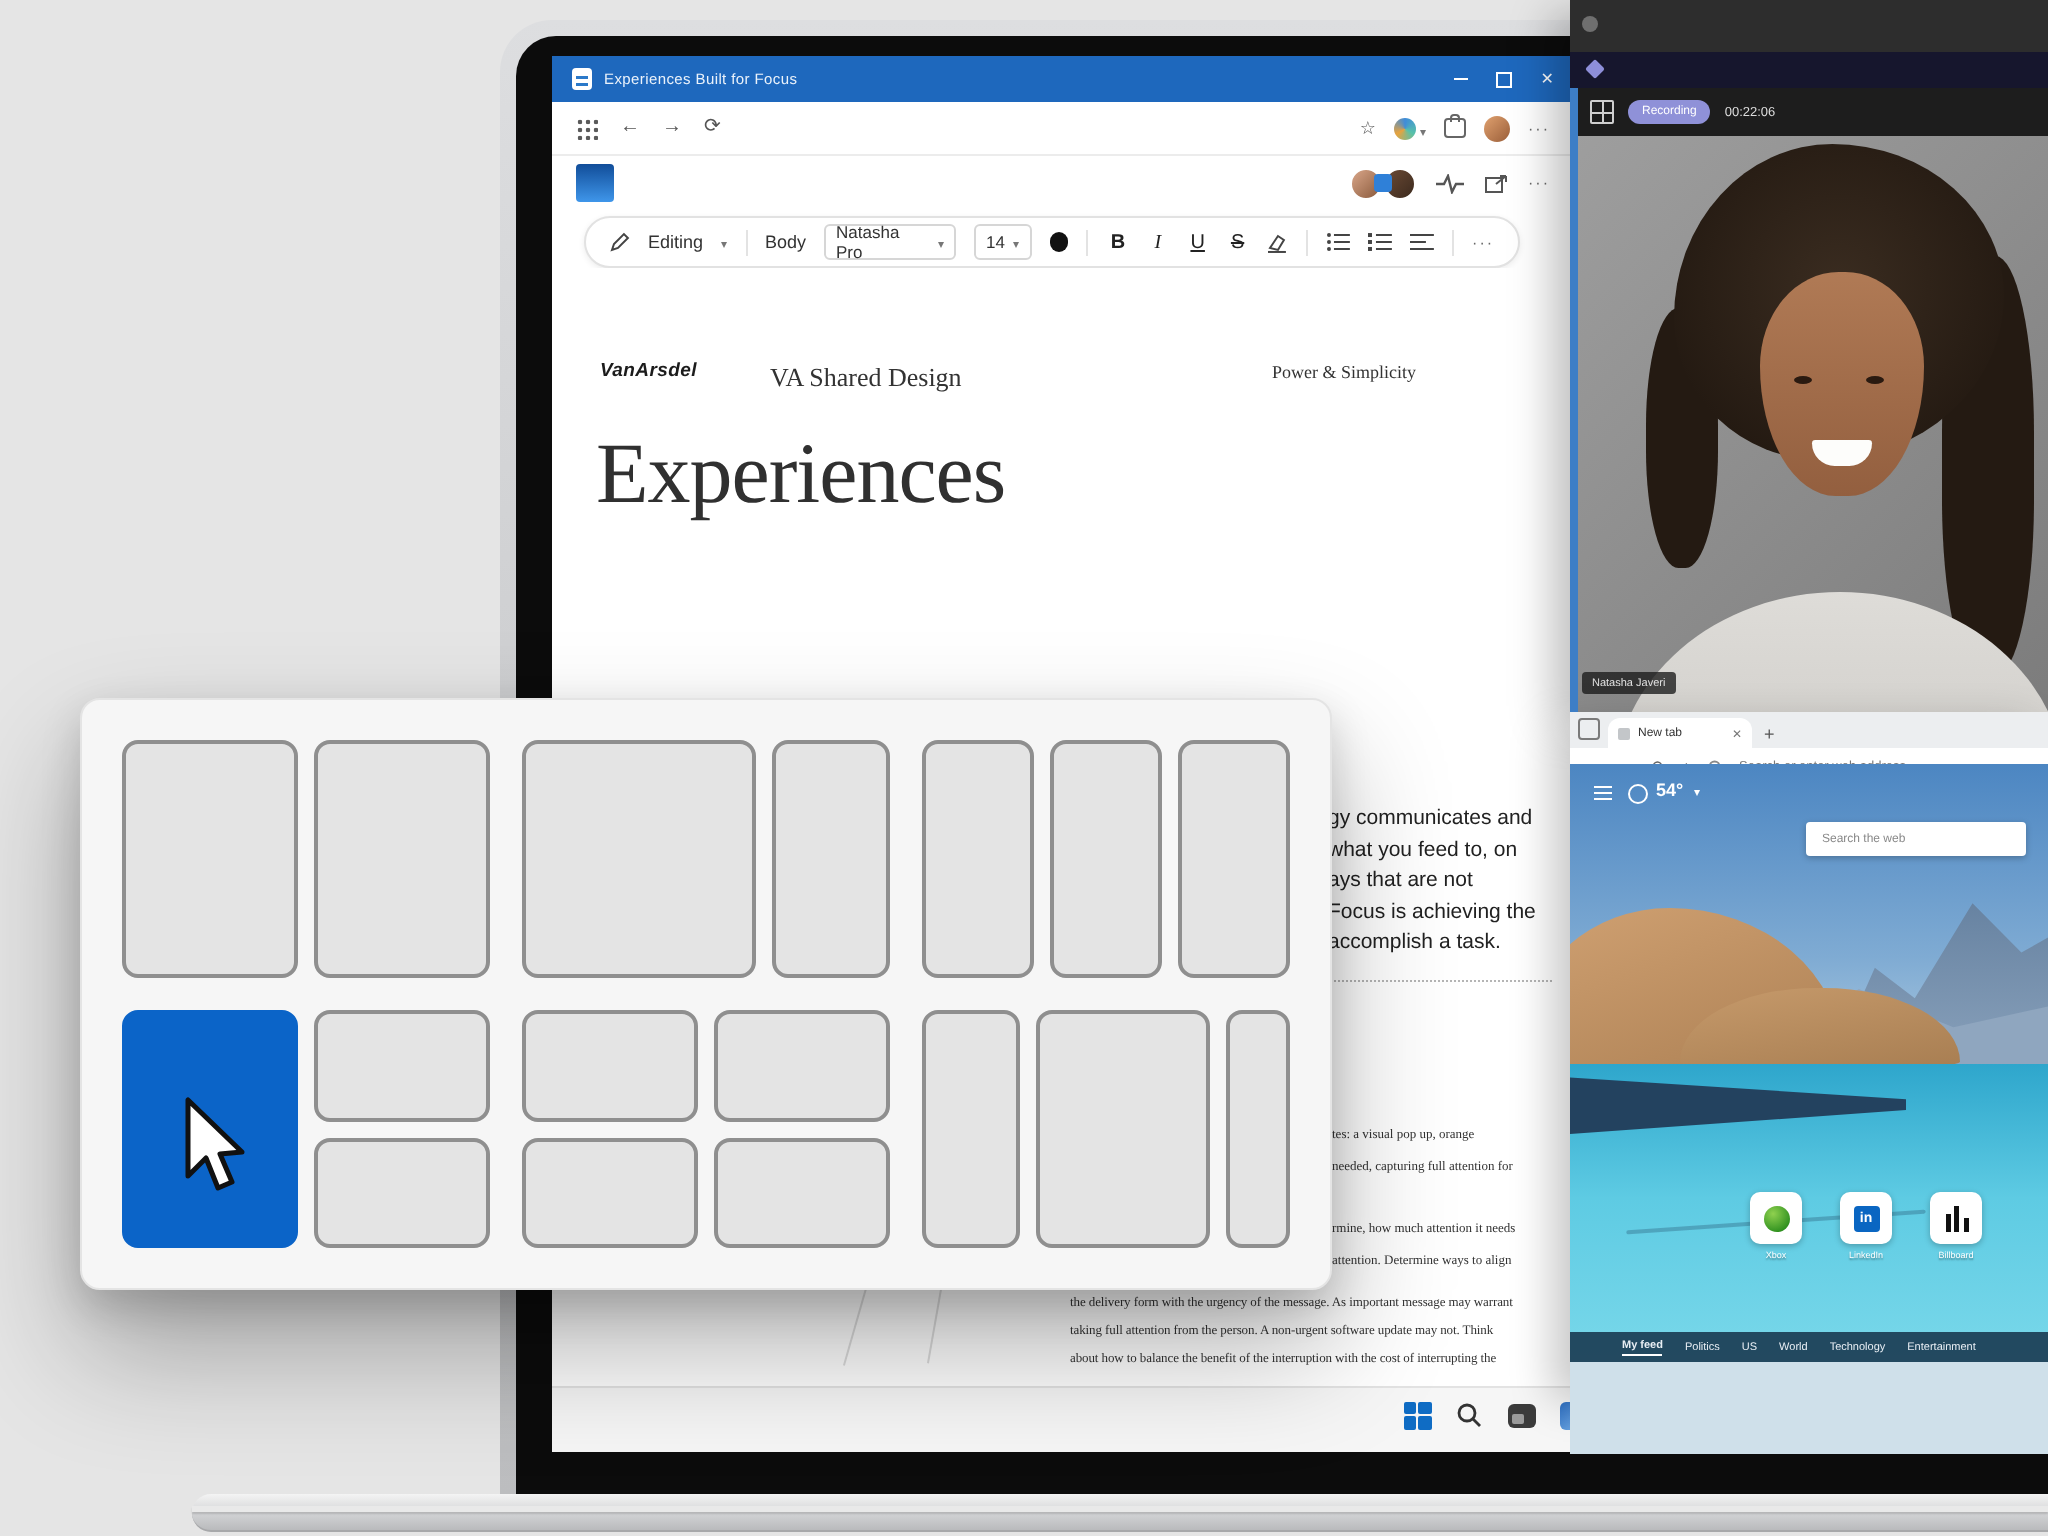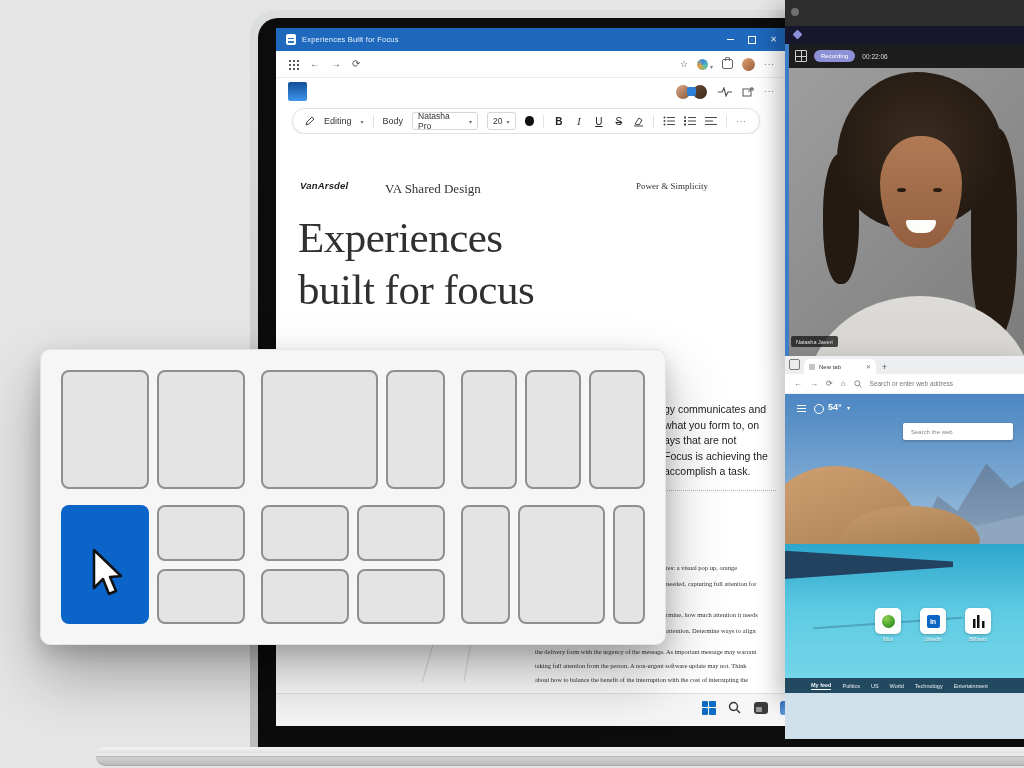--- a/index.html
+++ b/index.html
@@ -120,21 +120,21 @@
   .nt-tabstrip{position:absolute;left:0;top:0;width:239px;height:18px;background:#eceef0;display:flex;align-items:flex-end;padding-left:4px;box-sizing:border-box;}
   .nt-tabactions{width:9px;height:9px;border:1px solid #7a7a7a;border-radius:2px;margin:0 4px 4px 0;}
   .nt-tab{width:72px;height:15px;background:#fff;border-radius:6px 6px 0 0;display:flex;align-items:center;gap:4px;padding:0 5px;box-sizing:border-box;}
   .nt-fav{width:6px;height:6px;background:#c3c6c9;border-radius:1px;}
   .nt-tablabel{font-size:6px;color:#333;flex:1;}
   .nt-x{font-size:6px;color:#777;}
   .nt-plus{font-size:9px;color:#555;margin:0 0 2px 6px;}
   .nt-navbar{position:absolute;left:0;top:18px;width:239px;height:20px;background:#fff;border-bottom:1px solid #eee;display:flex;align-items:center;gap:8px;padding:0 9px;box-sizing:border-box;}
   .nt-nav{font-size:8px;color:#666;line-height:9px;}
   .nt-addr{font-size:6.5px;color:#777;}
-  .nt-content{position:absolute;left:0;top:38px;width:239px;height:345px;overflow:hidden;background:linear-gradient(180deg,#4c86c2 0%,#7fabd3 28%,#b9d2e4 48%,#cfe0ea 52%);}
+  .nt-content{position:absolute;left:0;top:26px;width:239px;height:345px;overflow:hidden;background:linear-gradient(180deg,#4c86c2 0%,#7fabd3 28%,#b9d2e4 48%,#cfe0ea 52%);}
   .wx-menu{position:absolute;left:12px;top:11px;width:9px;height:7px;background-image:linear-gradient(#fff,#fff),linear-gradient(#fff,#fff),linear-gradient(#fff,#fff);background-size:100% 1px;background-position:0 0,0 3px,0 6px;background-repeat:no-repeat;}
   .wx-sun{position:absolute;left:29px;top:10px;width:8px;height:8px;border:1px solid #fff;border-radius:50%;}
   .wx-temp{position:absolute;left:43px;top:8px;color:#fff;font-size:9px;font-weight:bold;}
   .wx-caret{position:absolute;left:62px;top:10px;color:#fff;font-size:6px;}
   .nt-search{position:absolute;left:118px;top:29px;width:110px;height:17px;background:#fff;border-radius:2px;box-shadow:0 1px 3px rgba(0,0,0,.25);display:flex;align-items:center;padding:0 8px;box-sizing:border-box;font-size:6px;color:#888;}
   .hill{position:absolute;left:-22px;top:72px;width:158px;height:95px;background:linear-gradient(160deg,#d0a172,#a97d51);border-radius:50% 60% 40% 40%/75% 85% 20% 25%;}
   .mtn-far{position:absolute;left:128px;top:62px;width:111px;height:95px;background:linear-gradient(180deg,#64809f,#8ba3bd);clip-path:polygon(0 100%,22% 42%,40% 58%,66% 8%,88% 34%,100% 26%,100% 100%);}
   .mtn-mid{position:absolute;left:42px;top:98px;width:197px;height:58px;background:#8fa6bf;clip-path:polygon(0 100%,12% 45%,32% 68%,52% 25%,76% 58%,100% 40%,100% 100%);}
   .foothill{position:absolute;left:55px;top:112px;width:140px;height:40px;background:linear-gradient(170deg,#c69a6b,#a87e52);border-radius:50% 50% 30% 30%/95% 95% 8% 8%;}
   .water{position:absolute;left:0;top:150px;width:239px;height:149px;background:linear-gradient(180deg,#2ea6cc,#5ecbe3 45%,#79d8ea);}
@@ -225,21 +225,21 @@
       </svg>
     <span>Editing</span>
     <span class="caret"></span>
     <span class="tb-sep"></span>
     <span>Body</span>
     <span class="selectbox">
         <span>Natasha Pro</span>
         <span class="caret"></span>
       </span>
     <span class="selectbox">
-        <span>20</span>
+        <span>14</span>
         <span class="caret"></span>
       </span>
     <span class="colordot"></span>
     <span class="tb-sep"></span>
     <span class="fmt b">B</span>
     <span class="fmt i">I</span>
     <span class="fmt u">U</span>
     <span class="fmt s">S</span>
     <svg class="svgicon" width="11" height="11" viewBox="0 0 11 11">
         <path d="M2 8 L6 2 L9 4 L6 9 Z" fill="none" stroke="#444" stroke-width="1"></path>
@@ -264,25 +264,24 @@
     <span class="tb-sep"></span>
     <span class="dots">···</span>
   </div>
 
   <div class="abs docpage"></div>
   <span class="abs hdr-brand">VanArsdel</span>
   <span class="abs hdr-center">VA Shared Design</span>
   <span class="abs hdr-right">Power &amp; Simplicity</span>
   <div class="abs heading">
     <div>Experiences</div>
-    <div>built for focus</div>
   </div>
   <div class="abs fragA">
     <div>gy communicates and</div>
-    <div>what you form to, on</div>
+    <div>what you feed to, on</div>
     <div>ays that are not</div>
     <div>Focus is achieving the</div>
     <div>accomplish a task.</div>
   </div>
   <div class="abs dotline"></div>
   <div class="abs fragB">
     <div>tes: a visual pop up, orange</div>
     <div>needed, capturing full attention for</div>
   </div>
   <div class="abs fragC">

